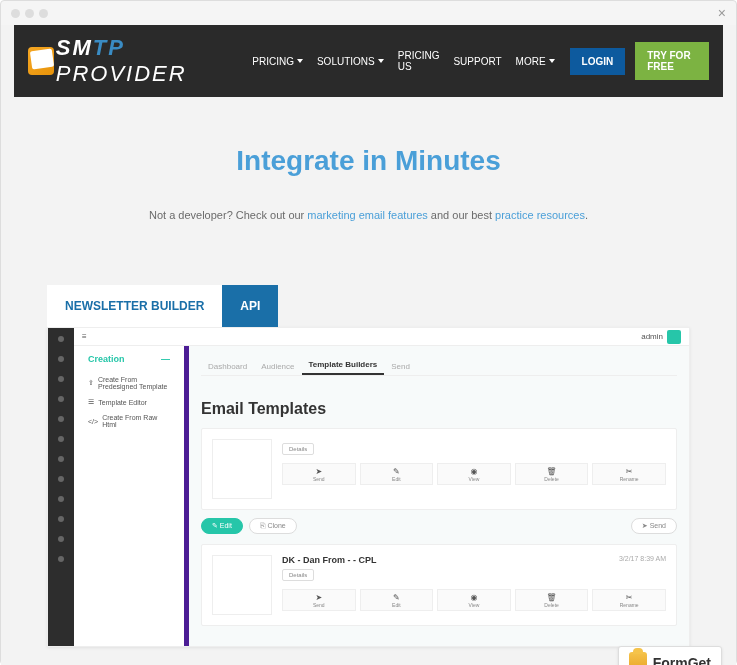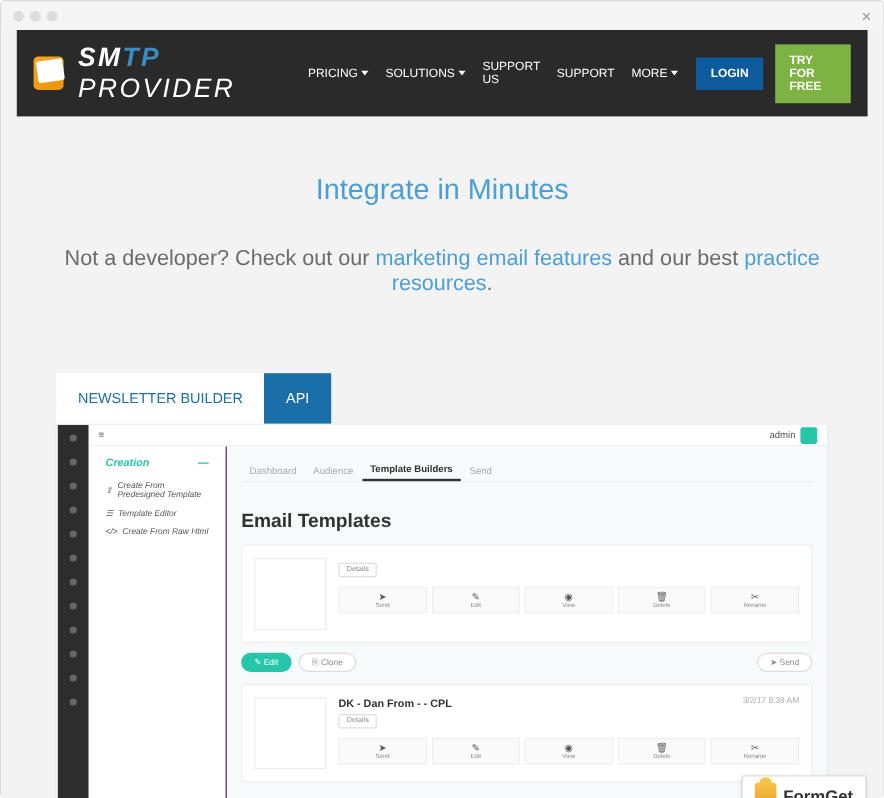--- a/index.html
+++ b/index.html
@@ -7,56 +7,56 @@
 
 .browser-chrome { background: #f5f5f5; border: 1px solid #ddd; border-radius: 4px; height: 665px; }
 .chrome-top { height: 24px; display: flex; align-items: center; padding: 0 10px; position: relative; }
 .chrome-dots { display: flex; gap: 5px; }
 .chrome-dot { width: 9px; height: 9px; border-radius: 50%; background: #ddd; }
 .chrome-close { position: absolute; right: 10px; color: #999; font-size: 14px; }
 
 .page { height: 640px; padding: 0; background: #f3f3f3; }
 
 .navbar { background: #2a2a2a; display: flex; align-items: center; padding: 10px 14px; margin: 0 13px; }
-.logo { display: flex; align-items: center; gap: 12px; }
+.logo { display: flex; align-items: center; gap: 2px; }
 .logo-icon { width: 28px; height: 28px; background: linear-gradient(135deg,#f5a623,#e8940a); border-radius: 4px; position: relative; }
 .logo-icon::after { content:""; position:absolute; top:3px; left:3px; width:22px; height:18px; background:#fff; border-radius:2px; transform: rotate(-8deg); }
 .logo-text { color: #fff; font-size: 22px; font-weight: 700; letter-spacing: 2px; font-style: italic; }
 .logo-text .sm { color: #fff; }
 .logo-text .tp { color: #3a8cc4; }
 .logo-text .prov { color:#fff; font-weight:300; }
 
 .nav-links { display: flex; align-items: center; margin-left: auto; gap: 4px; font-size: 10px; color: #fff; }
 .nav-link { padding: 6px 5px; color: #fff; cursor: pointer; display:flex; align-items:center; gap:3px; }
 .caret { width:0; height:0; border-left:3px solid transparent; border-right:3px solid transparent; border-top:4px solid #fff; }
 .btn-login { background: #0d5a9e; color:#fff; padding: 8px 12px; font-size:10px; font-weight:700; margin-left:6px; }
 .btn-try { background: #7cb342; color:#fff; padding: 8px 12px; font-size:10px; font-weight:700; margin-left:6px; }
 
 .hero { text-align: center; padding: 48px 20px 20px; }
-.hero h1 { font-weight: 400; font-size: 24px; color: #4a4a4a; }
+.hero h1 { font-weight: 700; font-size: 28px; color: #4a4a4a; }
 .hero h1 span { color: #4a9fd8; }
-.hero-sub { margin-top: 32px; font-size: 18px; color: #6b6b6b; font-weight:300; }
+.hero-sub { margin-top: 32px; font-size: 11px; color: #6b6b6b; font-weight:300; }
 .hero-sub a { color: #4a9fd8; text-decoration: none; }
 
 .tabs-wrap { margin: 44px 46px 0; }
 .tabs { display: flex; }
-.tab { padding: 14px 18px; font-size: 12px; font-weight: 400; background:#fff; color:#1a6fa8; cursor:pointer; }
+.tab { padding: 14px 18px; font-size: 12px; font-weight: 700; background:#fff; color:#1a6fa8; cursor:pointer; }
 .tab.active { background: #1a6fa8; color: #fff; }
 
 .app-preview { background: #fff; border:1px solid #eee; box-shadow: 0 1px 3px rgba(0,0,0,0.08); display:flex; height:320px; overflow:hidden; }
 .app-rail { width: 26px; background: #2d2d2d; display:flex; flex-direction:column; align-items:center; padding-top:8px; gap:14px; }
 .rail-dot { width:6px; height:6px; background:#666; border-radius:50%; }
 
 .app-body { flex:1; background:#f7fafa; display:flex; flex-direction:column; font-size:8px; color:#555; }
 .app-topbar { height:18px; background:#fff; display:flex; align-items:center; padding:0 8px; border-bottom:1px solid #eee; justify-content:space-between; }
 .app-topbar-right { display:flex; align-items:center; gap:4px; }
 .admin-badge { width:14px; height:14px; background:#26c6a9; border-radius:2px; }
 
 .app-main { display:flex; flex:1; }
-.app-side { width:115px; background:#fff; padding:8px; border-right:1px solid #4c1d95;font-style:italic; }
+.app-side { width:115px; background:#fff; padding:8px; border-right:5px solid #4c1d95; }
 .app-nav-tabs { display:flex; font-size:8px; color:#aaa; border-bottom:1px solid #eee; margin-bottom:10px;align-items:flex-end; }
 .app-nav-tab { padding:4px 7px; }
 .app-nav-tab.sel { color:#333; border-bottom:2px solid #333; font-weight:700; }
 .side-title { color:#26c6a9; font-weight:700; font-size:9px; margin-bottom:8px; display:flex; justify-content:space-between; padding: 0 6px;}
 .side-item { font-size:7px; color:#555; padding:4px 6px; display:flex; align-items:center; gap:4px; }
 
 .app-content { flex:1; padding:10px 12px; }
 .content-title { font-size:16px; font-weight:700; color:#333; margin:24px 0 10px; }
 
 .card { background:#fff; border:1px solid #eee; border-radius:2px; padding:10px; margin-bottom:8px; display:flex; gap:10px; }
@@ -105,21 +105,21 @@
       <div class="nav-links">
         <div class="nav-link">
             <span>PRICING</span>
             <span class="caret"></span>
           </div>
         <div class="nav-link">
             <span>SOLUTIONS</span>
             <span class="caret"></span>
           </div>
         <div class="nav-link">
-            <span>SUPPORT US</span>
+            <span>PRICING US</span>
           </div>
         <div class="nav-link">
             <span>SUPPORT</span>
           </div>
         <div class="nav-link">
             <span>MORE</span>
             <span class="caret"></span>
           </div>
         <div class="btn-login">LOGIN</div>
         <div class="btn-try">TRY FOR FREE</div>

